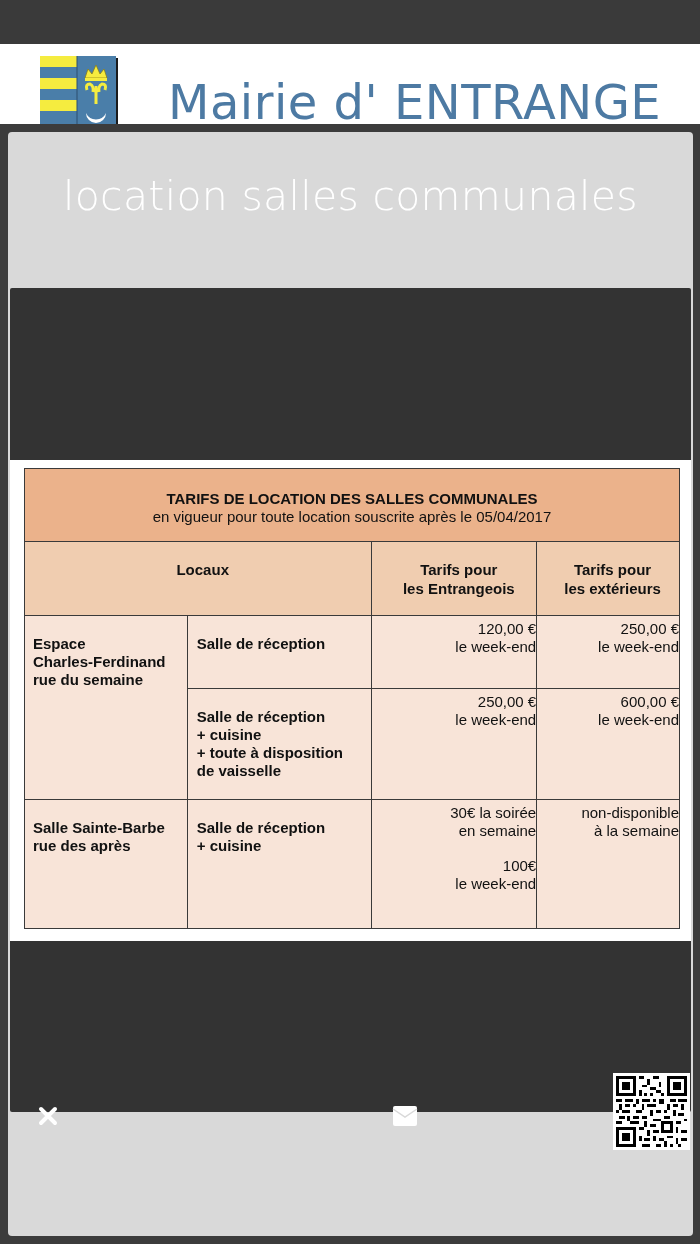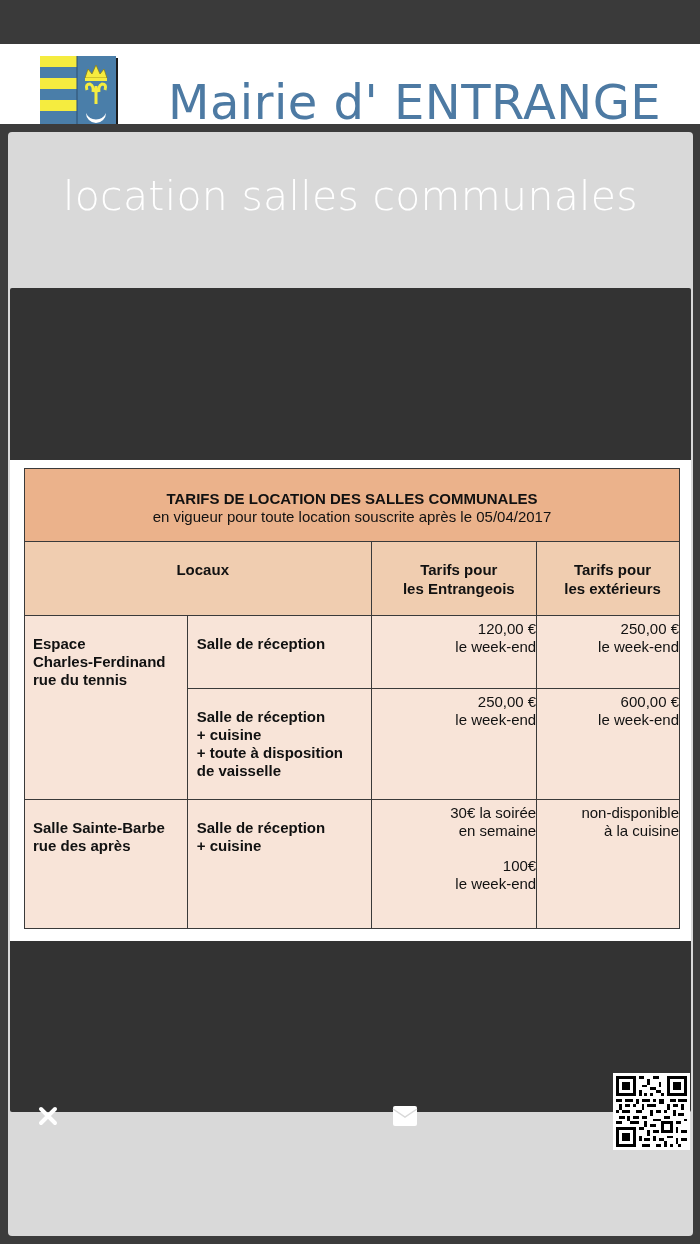--- a/index.html
+++ b/index.html
@@ -89,21 +89,21 @@
           </td>
           <td class="col-head">
             <div>Tarifs pour</div>
             <div>les extérieurs</div>
           </td>
         </tr>
         <tr class="row1">
           <td class="body-cell lieu" rowspan="2">
             <div>Espace</div>
             <div>Charles-Ferdinand</div>
-            <div>rue du tennis</div>
+            <div>rue du semaine</div>
           </td>
           <td class="body-cell salle">
             <div>Salle de réception</div>
           </td>
           <td class="body-cell prix">
             <div>120,00 €</div>
             <div>le week-end</div>
           </td>
           <td class="body-cell prix">
             <div>250,00 €</div>
@@ -137,21 +137,21 @@
           </td>
           <td class="body-cell prix">
             <div>30€ la soirée</div>
             <div>en semaine</div>
             <div class="gap"></div>
             <div>100€</div>
             <div>le week-end</div>
           </td>
           <td class="body-cell prix">
             <div>non-disponible</div>
-            <div>à la cuisine</div>
+            <div>à la semaine</div>
           </td>
         </tr>
       </tbody>
         </table>
     </div>
   </div>
 
   <div class="footer-bar">
     <svg class="close-btn" viewBox="0 0 20 20">
       <path d="M3 3 L17 17 M17 3 L3 17" stroke="#ffffff" stroke-width="4" stroke-linecap="round"></path>

